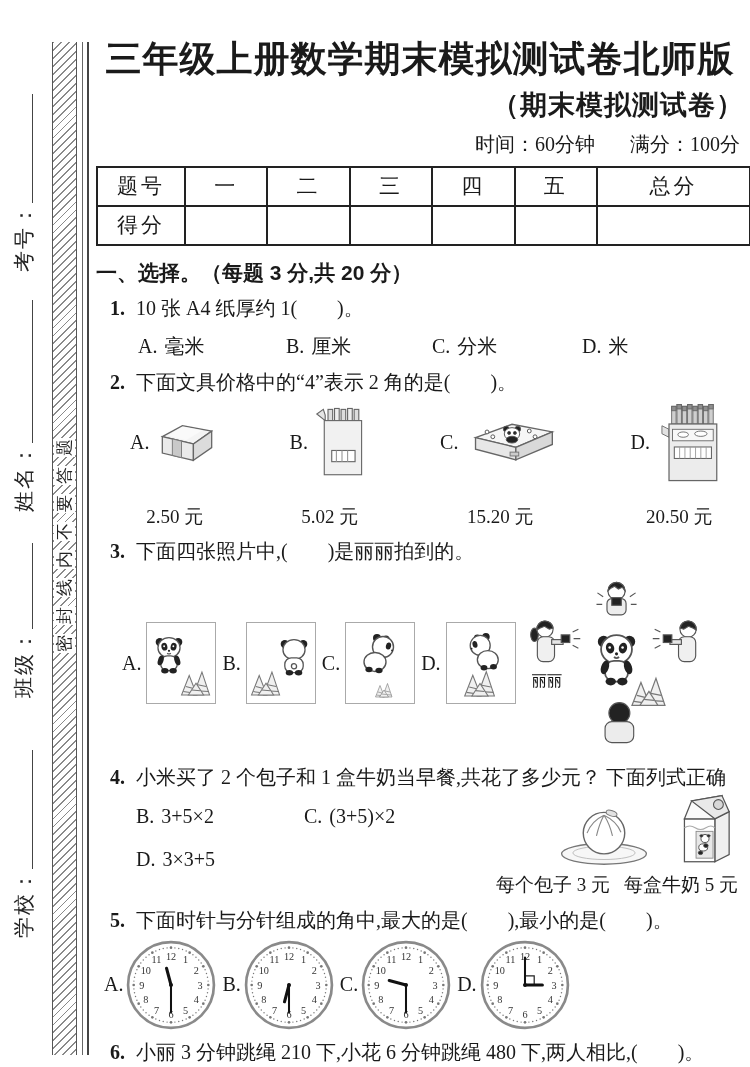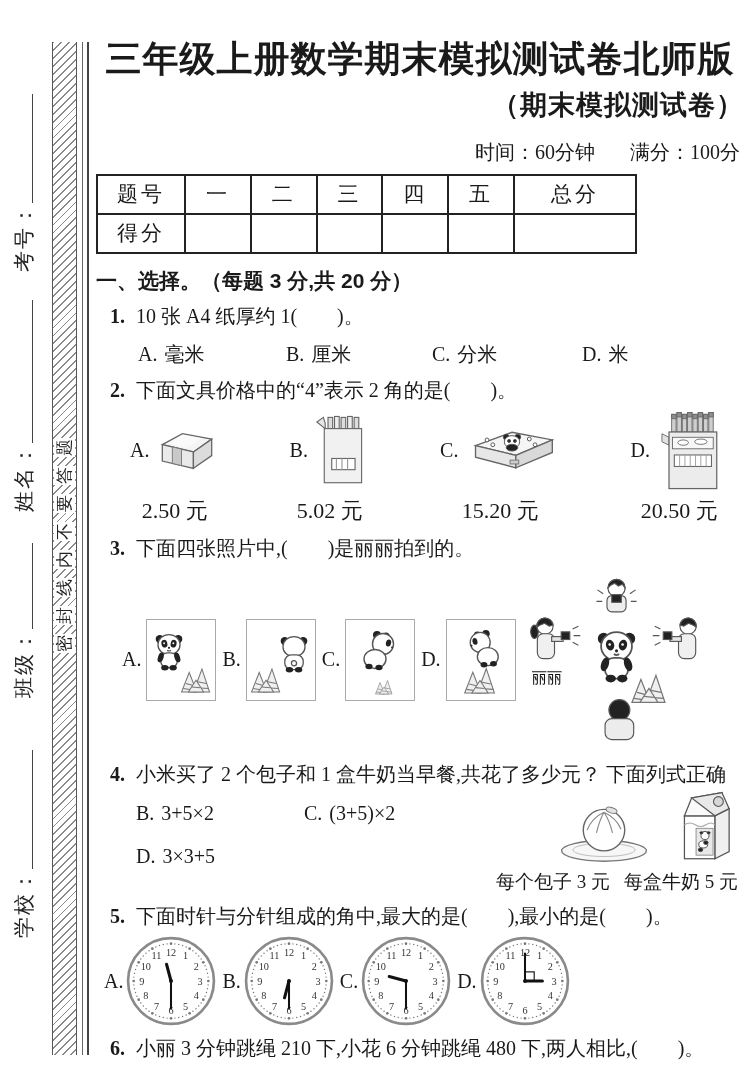--- a/index.html
+++ b/index.html
@@ -22,42 +22,42 @@
   .seal-text{position:absolute;left:51px;top:405px;width:26px;height:280px;
     display:flex;flex-direction:column-reverse;justify-content:center;align-items:center;gap:7px;z-index:2;}
   .seal-char{display:block;transform:rotate(-90deg);font-size:17px;line-height:1;
     background:#fff;padding:2px 1px;color:#222;}
   .vline1{position:absolute;left:82px;top:42px;height:1013px;border-left:1px solid #666;}
   .vline2{position:absolute;left:87px;top:42px;height:1013px;border-left:2px solid #444;}
   
   .main{position:absolute;left:96px;top:36px;width:648px;}
   .title{font-size:36px;font-weight:700;text-align:center;line-height:1.3;letter-spacing:1px;}
   .subtitle{font-size:27px;font-weight:600;text-align:right;margin-top:4px;letter-spacing:1px;}
-  .info-line{text-align:right;font-size:20px;margin-top:16px;padding-right:4px;}
+  .info-line{text-align:right;font-size:20px;margin-top:8px;padding-right:4px;}
   .info-line .gap{margin-left:30px;}
-  table.score{border-collapse:collapse;width:541px;margin-top:8px;}
+  table.score{border-collapse:collapse;width:655px;margin-top:8px;}
   table.score td{border:2px solid #222;height:35px;text-align:center;font-size:21px;letter-spacing:3px;}
   table.score td.first{width:84px;}
   .sec-head{font-family:"Liberation Sans","DejaVu Sans",sans-serif;font-weight:700;
     font-size:21px;margin:13px 0 6px 0;}
   .q{font-size:20px;line-height:1.45;}
   .q-line{display:flex;margin-top:7px;}
   .q-num{font-weight:700;width:26px;flex:none;margin-left:14px;}
   .q-text{flex:1;}
   .opt-row{display:grid;grid-template-columns:148px 146px 150px auto;padding-left:42px;margin:9px 0 4px 0;}
   .opt{white-space:nowrap;}
   .opt .ol{margin-right:7px;}
   
   .prod-row{display:flex;justify-content:space-between;align-items:flex-end;
     padding:4px 16px 0 34px;margin-bottom:2px;}
   .prod{display:flex;flex-direction:column;align-items:center;}
   .prod-top{display:flex;align-items:center;gap:6px;height:84px;}
   .prod-top .ol{align-self:center;}
   .prod svg{display:block;}
-  .price{font-size:22px;margin-top:2px;}
+  .price{font-size:19px;margin-top:18px;}
   
   .photo-row{display:flex;align-items:center;gap:6px;padding-left:26px;margin-top:4px;}
   .photo-item{display:flex;align-items:center;gap:5px;}
   .photo{width:68px;height:80px;border:1.5px solid #aaa;background:#fff;}
   .scene{margin-left:2px;}
   
   .q4-body{display:flex;padding-left:40px;}
   .q4-left{width:318px;}
   .q4-opts{display:grid;grid-template-columns:168px auto;row-gap:14px;margin-top:10px;}
   .q4-right{width:284px;display:flex;flex-direction:column;align-items:flex-end;}

